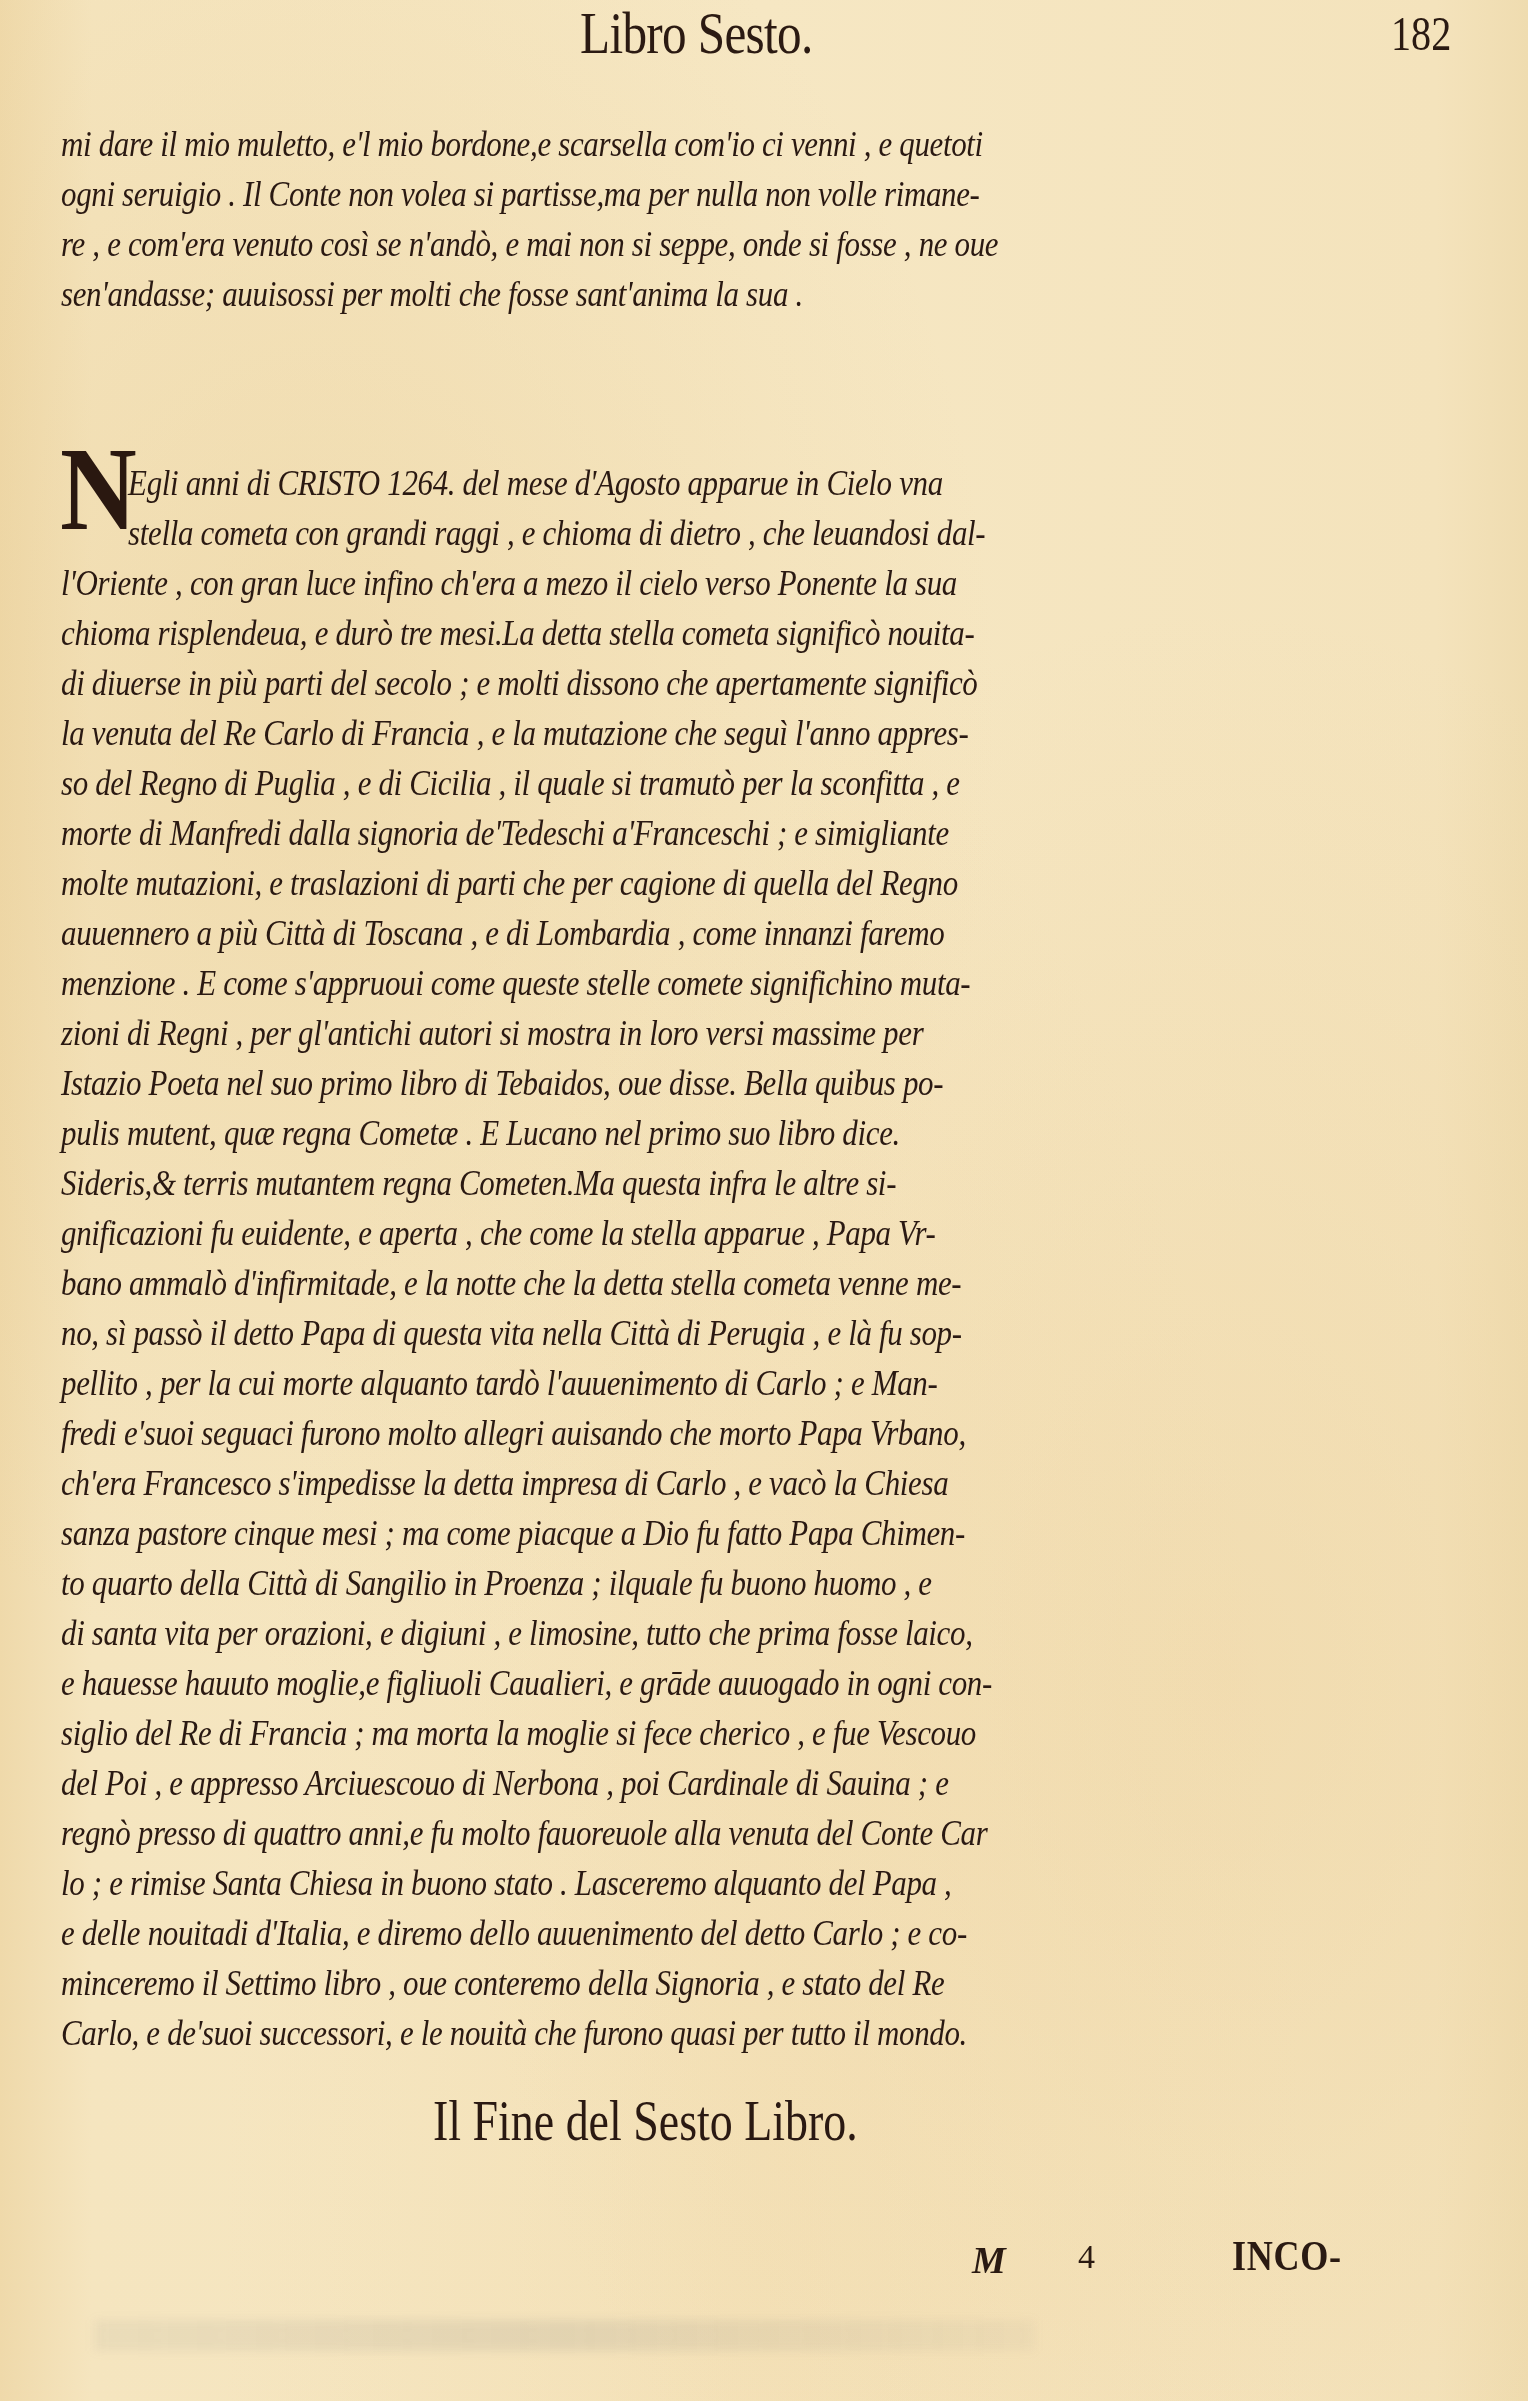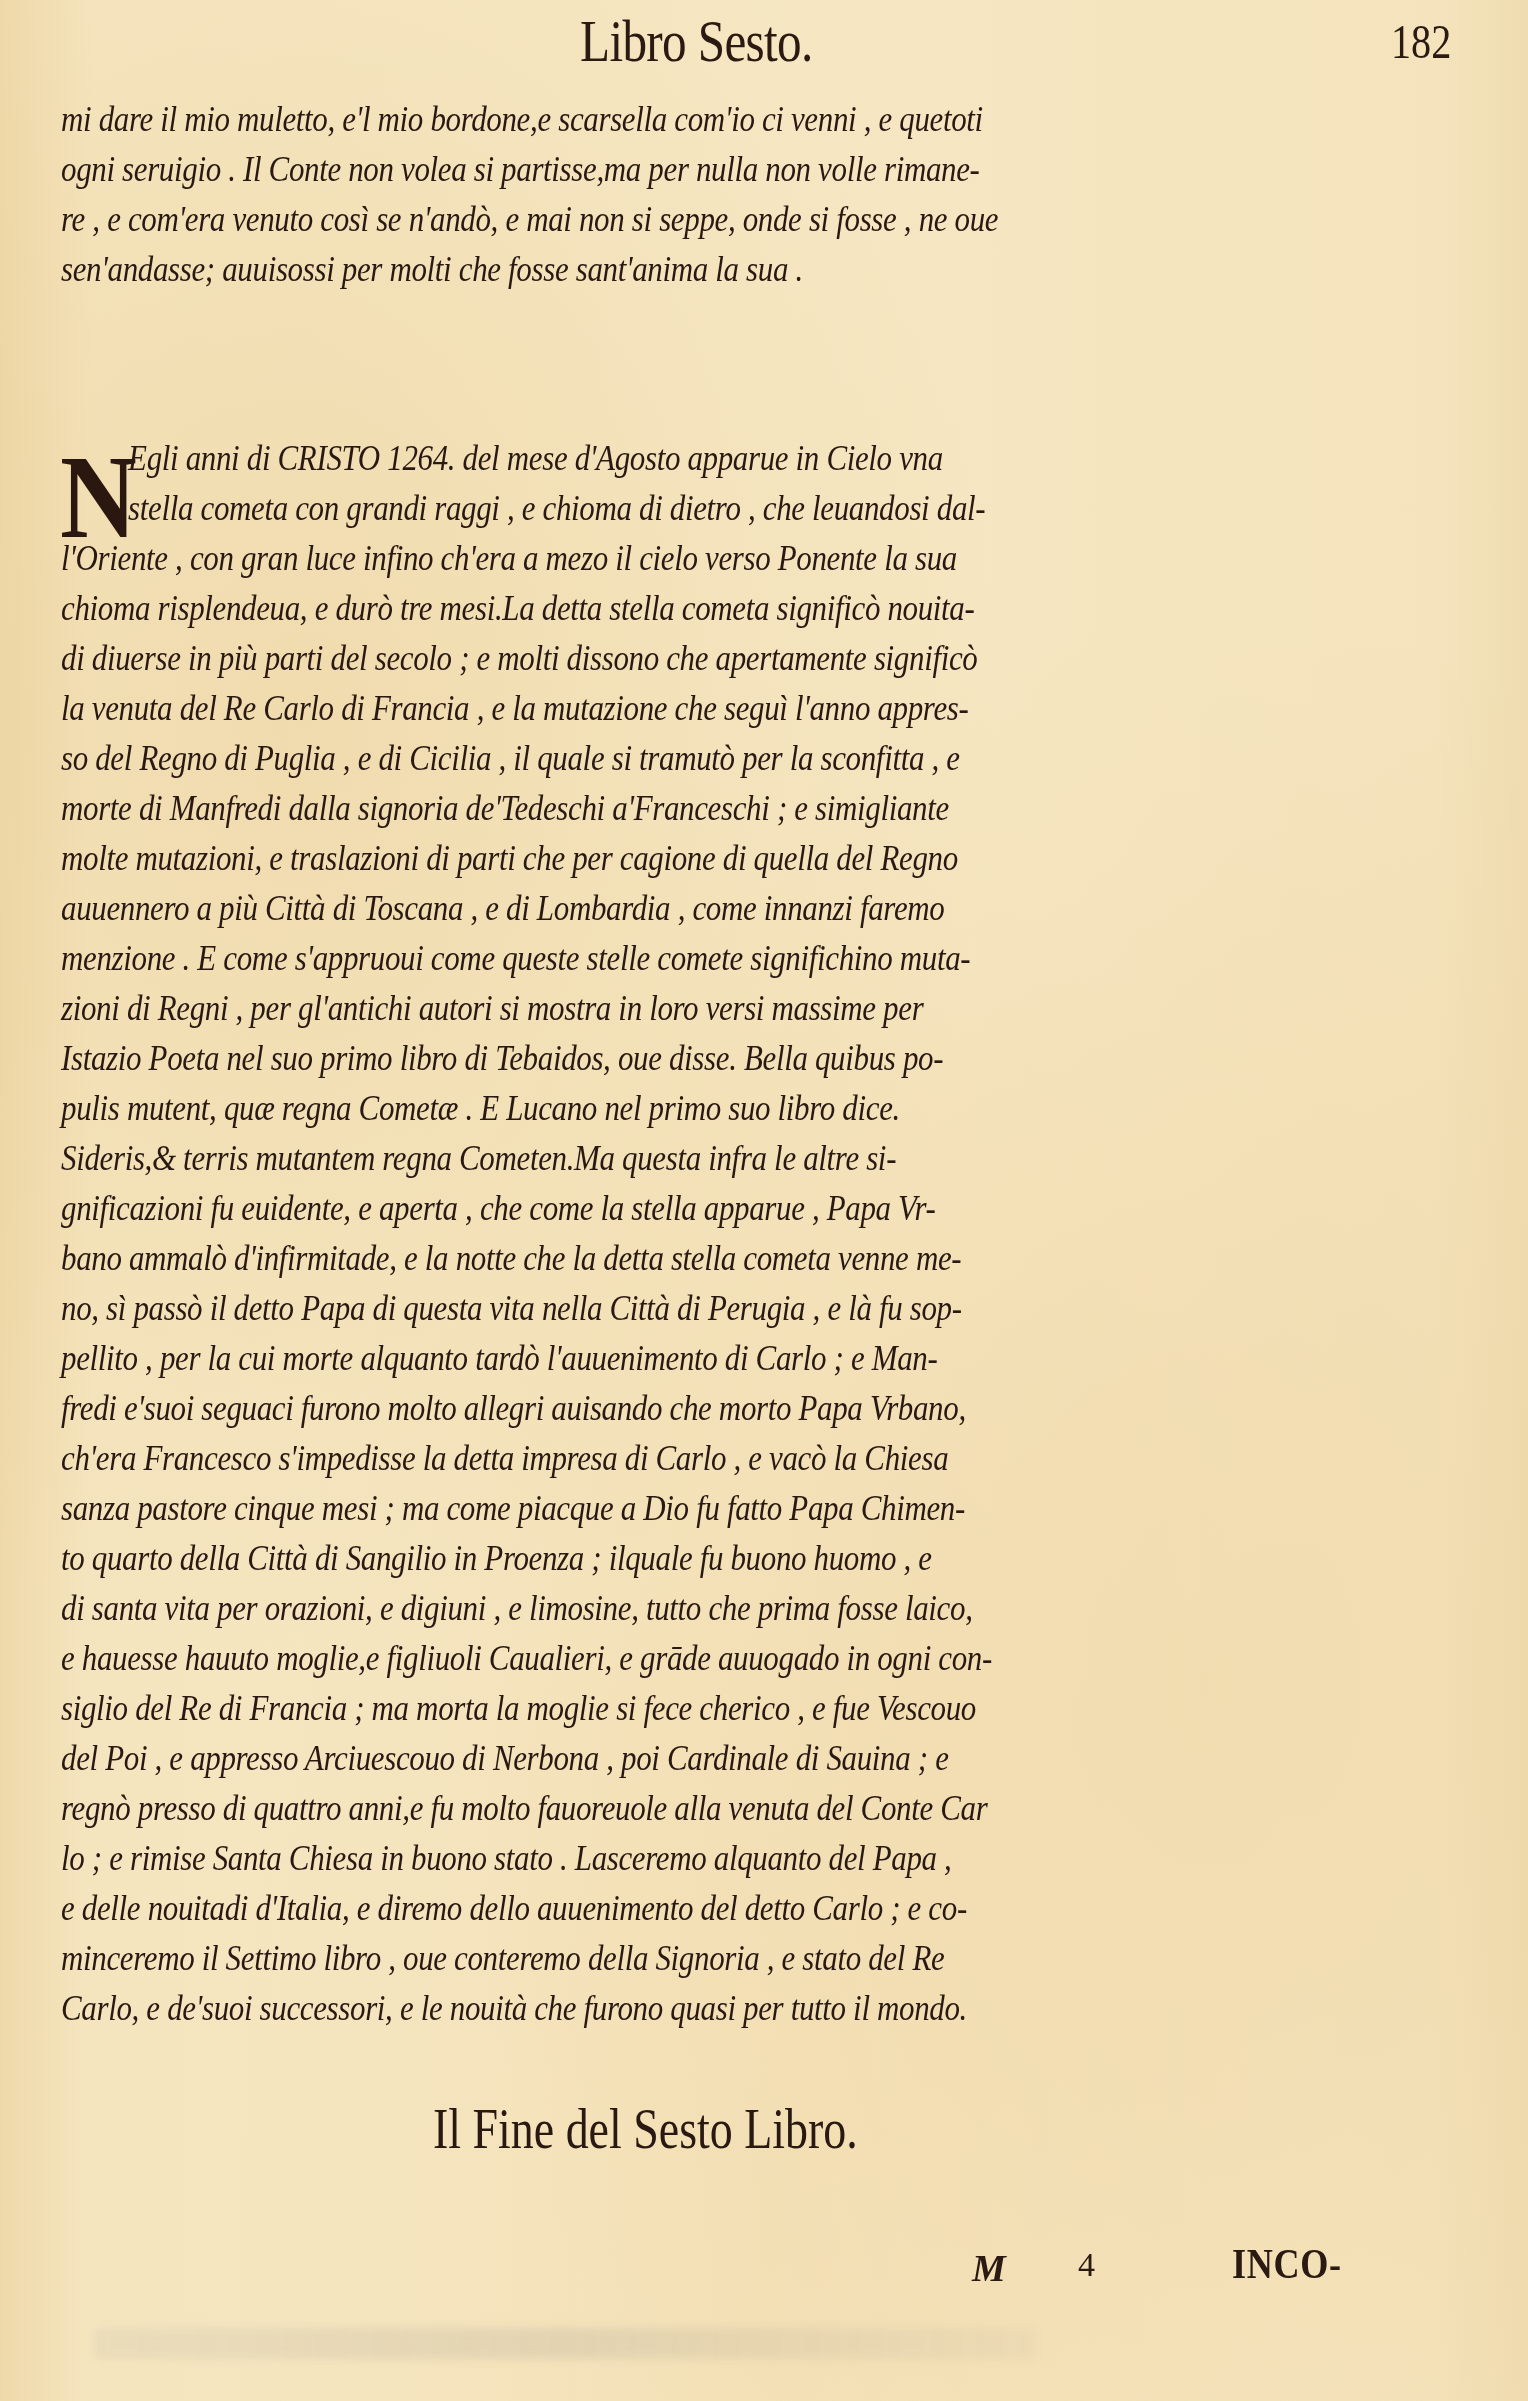--- a/index.html
+++ b/index.html
@@ -8,40 +8,40 @@
     background: #f3e2b9;
     background-image:
       radial-gradient(ellipse at 20% 30%, rgba(230,200,140,0.35) 0%, rgba(0,0,0,0) 40%),
       radial-gradient(ellipse at 80% 70%, rgba(235,205,150,0.35) 0%, rgba(0,0,0,0) 45%),
       radial-gradient(ellipse at 50% 95%, rgba(240,215,165,0.4) 0%, rgba(0,0,0,0) 50%),
       linear-gradient(90deg, #efd9aa 0%, #f5e5bf 6%, #f6e7c3 50%, #f4e3bc 94%, #efdcb0 100%);
     color: #2a1a12;
     font-family: "Liberation Serif", "DejaVu Serif", serif;
     position: relative;
   }
-  .page { position: absolute; left: 0; top: 16px; width: 1528px; height: 1982px; }
+  .page { position: absolute; left: 0; top: 8px; width: 1528px; height: 1982px; }
 
   .running-head {
     position: absolute; top: -3.1px; left: 0; width: 1528px; height: 63px;
   }
   .running-title {
     position: absolute; left: 580px; top: -6.3px;
     font-size: 60px; letter-spacing: -0.8px;
     font-family: "Liberation Serif", serif;
     transform: scaleX(0.82); transform-origin: left top;
     color: #2b1a12;
   }
   .page-number {
     position: absolute; left: 1391px; top: 0px;
     font-size: 49px; font-family: "Liberation Serif", serif;
     transform: scaleX(0.82); transform-origin: left top;
   }
 
   .text-block {
-    position: absolute; left: 61px; width: 1332px;
+    position: absolute; left: 61px; width: 1332px; margin-top: 33px;
   }
   .line {
     height: 50px; line-height: 50px;
     font-size: 36px; font-style: italic;
     white-space: nowrap;
     transform: scaleX(0.86); transform-origin: left center;
     letter-spacing: -0.4px;
     color: #2a1912;
   }
 

